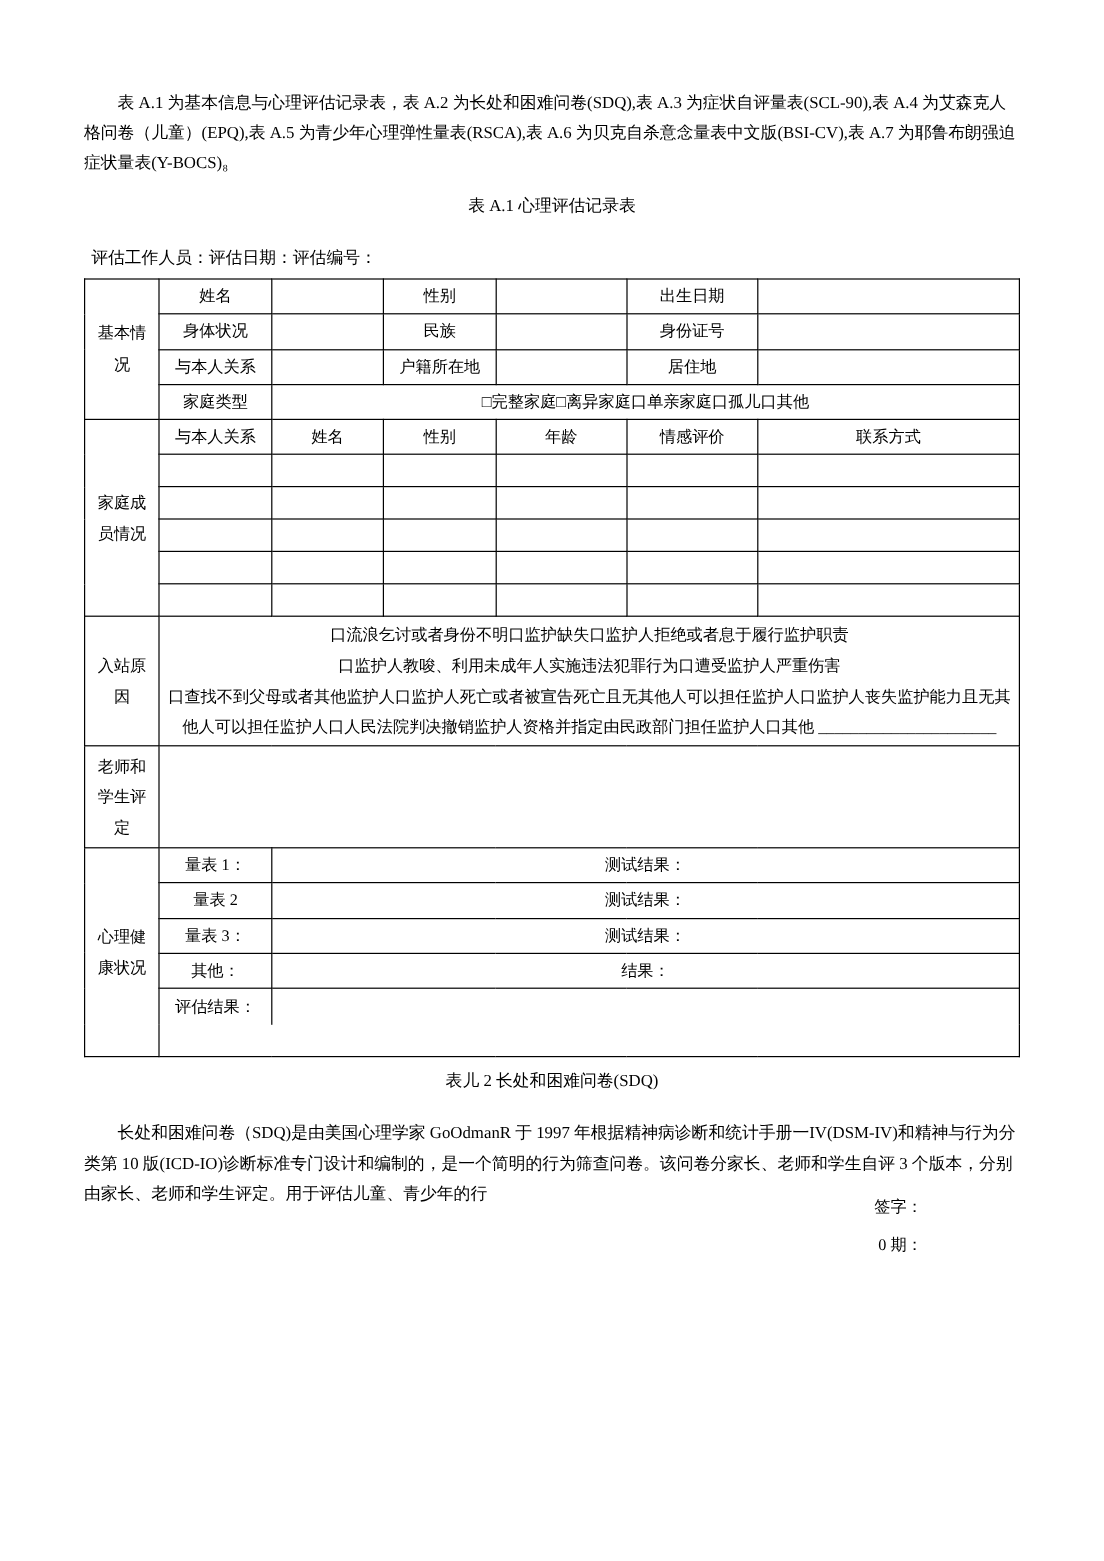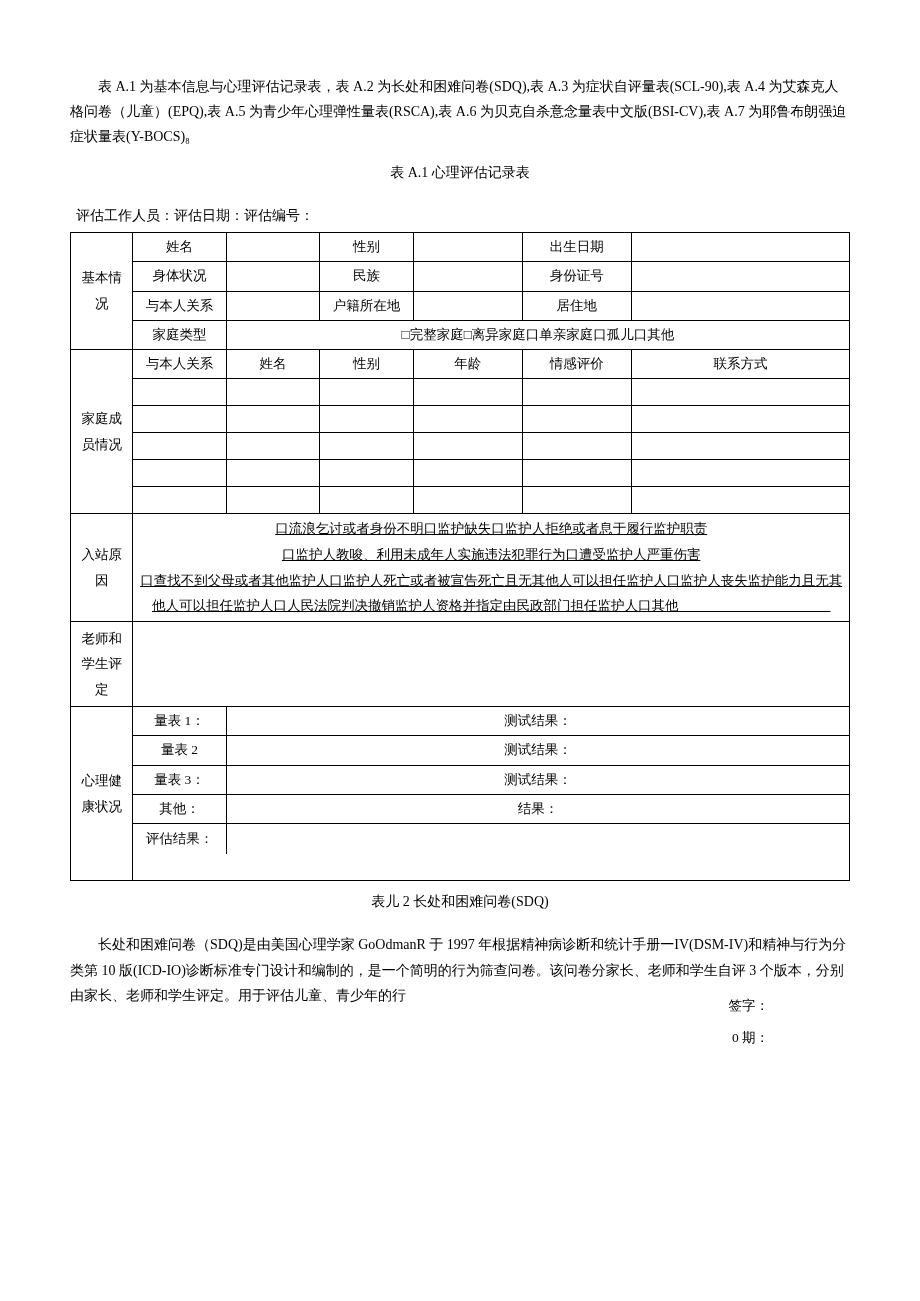--- a/index.html
+++ b/index.html
@@ -139,21 +139,21 @@
         <td></td>
         <td></td>
         <td></td>
         <td></td>
         <td></td>
         <td colspan="2"></td>
       </tr>
 
   <tr>
     <td class="vtxt">入站原因</td>
-    <td colspan="7" class="left" style="white-space:pre-line; line-height:1.9;text-decoration:underline;">口流浪乞讨或者身份不明口监护缺失口监护人拒绝或者息于履行监护职责
+    <td colspan="7" class="left" style="white-space:pre-line; line-height:1.9;">口流浪乞讨或者身份不明口监护缺失口监护人拒绝或者息于履行监护职责
 口监护人教唆、利用未成年人实施违法犯罪行为口遭受监护人严重伤害
 口查找不到父母或者其他监护人口监护人死亡或者被宣告死亡且无其他人可以担任监护人口监护人丧失监护能力且无其他人可以担任监护人口人民法院判决撤销监护人资格并指定由民政部门担任监护人口其他 ______________________</td>
   </tr>
 
   <tr>
     <td class="vtxt" style="height:80px">老师和学生评定</td>
     <td colspan="7"></td>
   </tr>
 
   <tr>

